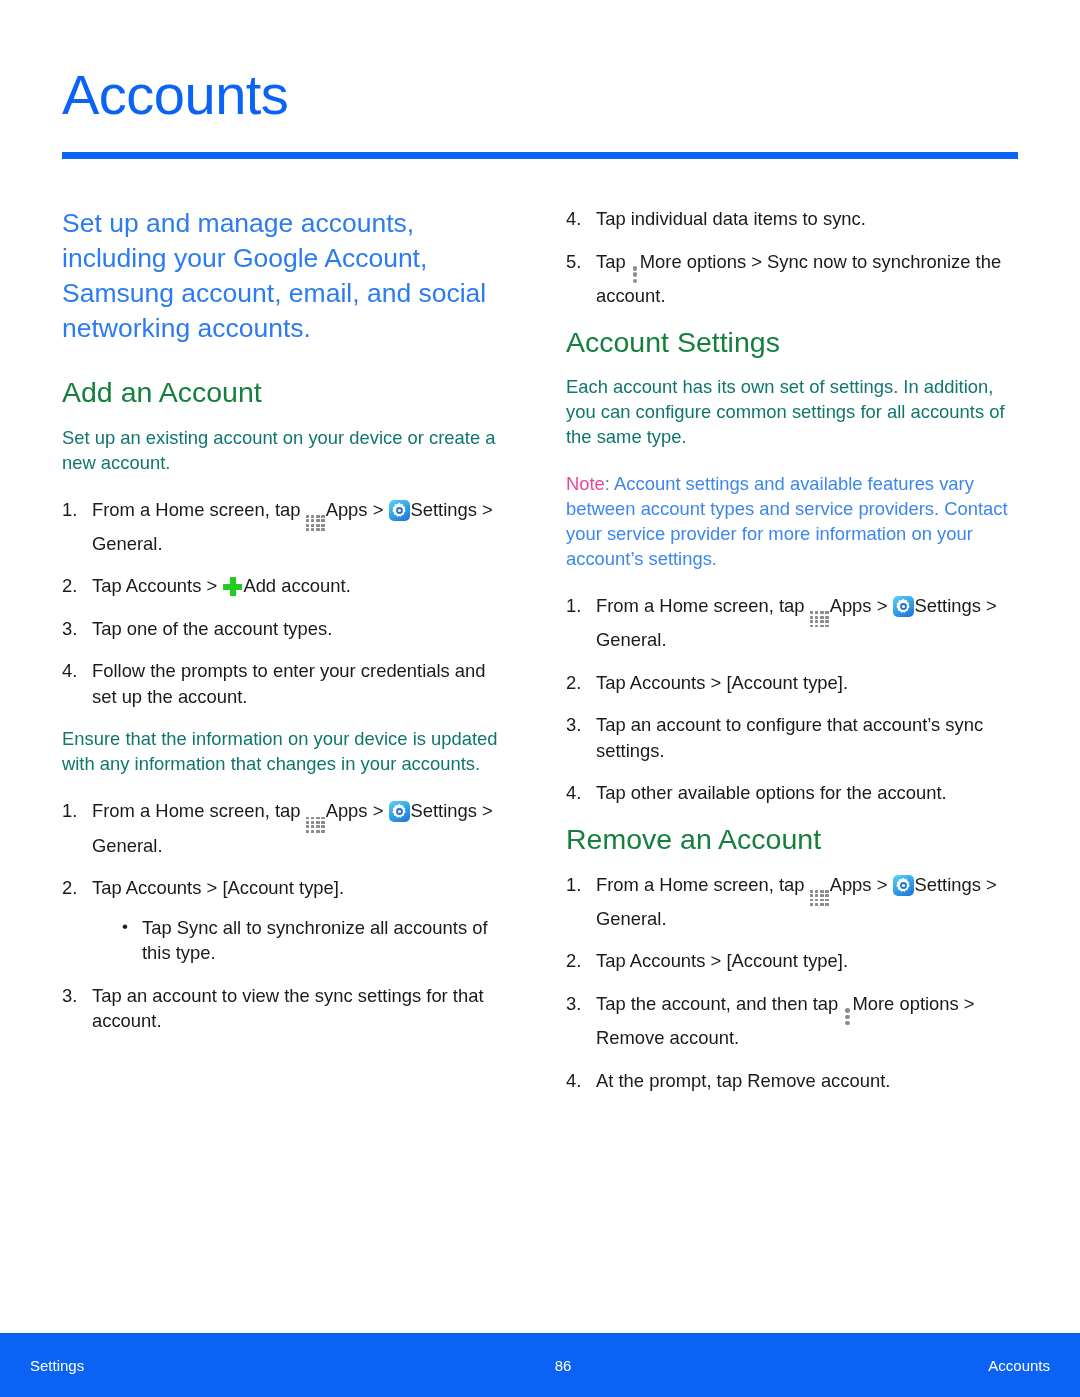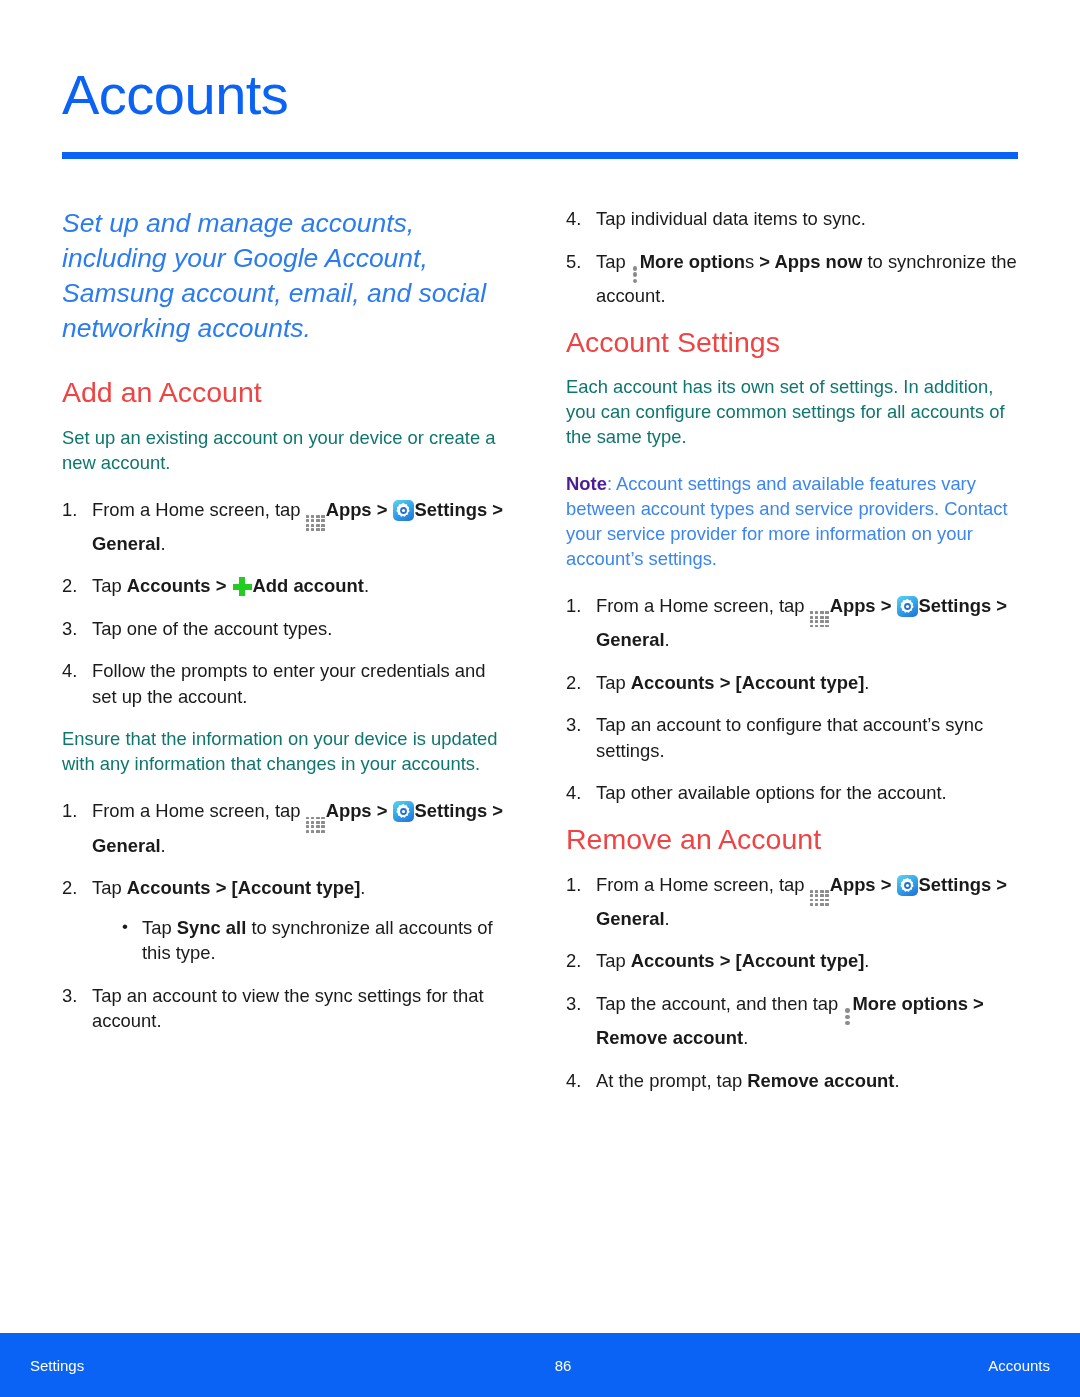--- a/index.html
+++ b/index.html
@@ -48,52 +48,51 @@
     position: absolute;
     top: 0;
     width: 452px;
   }
   .col-left  { left: 62px; }
   .col-right { left: 566px; }
 
   
   .lead {
     color: #2b7cf0;
-    font-style: italic;
     font-size: 26.5px;
     line-height: 35px;
     margin: 0 0 30px 0;
     font-weight: 400;
   }
   .lead.second { margin-bottom: 34px; }
 
   
   h2.section {
-    color: #ef4444;
+    color: #15803d;
     font-size: 28.5px;
     font-weight: 400;
     margin: 0 0 16px 0;
     line-height: 1.15;
   }
   .sec-gap-top { margin-top: 46px; }
 
   
   p.body {
     font-size: 18.4px;
     line-height: 25px;
     margin: 0 0 22px 0;
     color: #0f766e;
   }
   p.note {
     color: #3c86f0;
     font-size: 18.4px;
     line-height: 25px;
     margin: 0 0 22px 0;
   }
-  p.note b { color: #4c1d95; font-weight: bold; }
+  p.note b { color: #ec4899; font-weight: normal; }
 
   
   ol.steps {
     list-style: none;
     margin: 0;
     padding: 0;
   }
   ol.steps > li {
     position: relative;
     padding-left: 30px;
@@ -119,21 +118,21 @@
     font-size: 18.4px;
     line-height: 25.5px;
   }
   ul.sub > li > .dot {
     position: absolute;
     left: 2px;
     top: -1px;
     font-size: 17px;
     line-height: 25.5px;
   }
-  b { font-weight: bold; }
+  b { font-weight: normal; }
 
   
   .icon-inline {
     display: inline-block;
     vertical-align: -3px;
   }
   
   .apps-icon {
     width: 19px;
     height: 16px;
@@ -323,21 +322,21 @@
       <li>
         <span class="num">4.</span>
         <span>Tap individual data items to sync.</span>
       </li>
       <li>
         <span class="num">5.</span>
         <span>Tap </span><span class="more-icon icon-inline">
             <i></i>
             <i></i>
             <i></i>
-          </span><b>More option</b><span>s</span><b> &gt; </b><b>Apps now</b><span> to synchronize the account.</span>
+          </span><b>More option</b><span>s</span><b> &gt; </b><b>Sync now</b><span> to synchronize the account.</span>
       </li>
     </ol>
 
     <h2 class="section sec-gap-top">Account Settings</h2>
     <p class="body">Each account has its own set of settings. In addition, you can configure common settings for all accounts of the same type.</p>
     <p class="note"><b>Note</b><span>: Account settings and available features vary between account types and service providers. Contact your service provider for more information on your account’s settings.</span></p>
 
     <ol class="steps">
       <li>
         <span class="num">1.</span>

